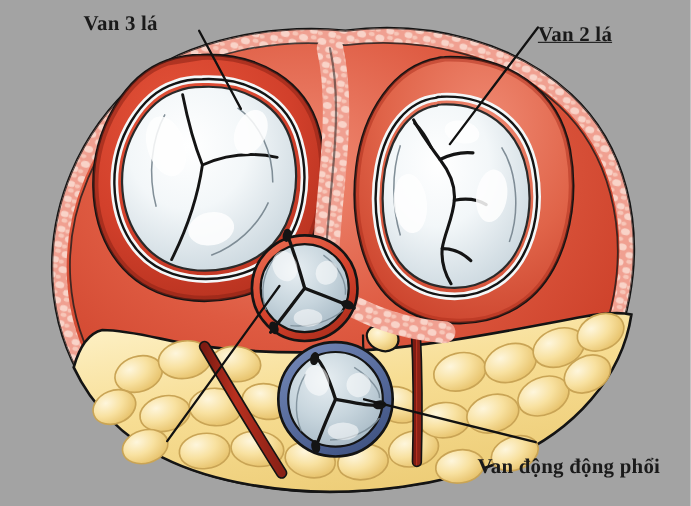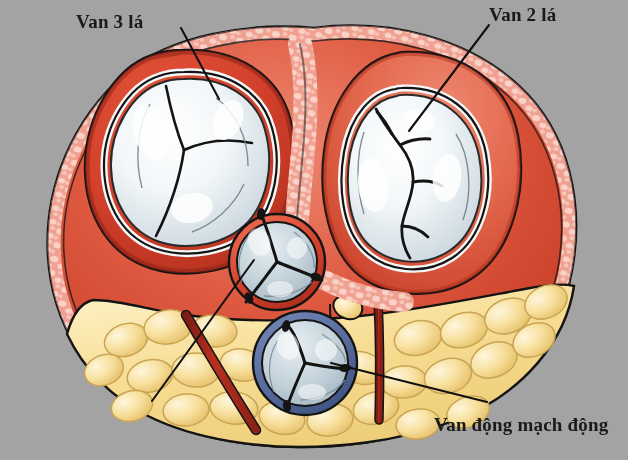--- a/index.html
+++ b/index.html
@@ -25,21 +25,21 @@
   .lbl {
     position: absolute;
     font-family: "Liberation Serif", "DejaVu Serif", serif;
     font-weight: bold;
     font-size: 19px;
     color: #1a1a1a;
     white-space: nowrap;
     letter-spacing: 0.2px;
   }
   #label-tricuspid { left: 76px;  top: 11px; }
-  #label-mitral    { left: 489px; top: 4px; }
+  #label-mitral    { left: 489px; top: 21px; text-decoration: underline; }
   #label-aortic    { left: 4px;   top: 414px; }
   #label-pulmonary { left: 434px; top: 414px; }
 </style>
 </head>
 <body>
 
 <div id="stage">
 
   <svg id="diagram" viewBox="0 0 628 460">
     <defs>
@@ -431,15 +431,15 @@
       <line x1="152" y1="401" x2="254" y2="260"></line>
       <line x1="487" y1="402" x2="331" y2="363"></line>
     </g>
   </svg>
 
   <div class="lbl" id="label-tricuspid">Van 3 lá</div>
 
   <div class="lbl" id="label-mitral">Van 2 lá</div>
 
 
-  <div class="lbl" id="label-pulmonary">Van động mạch động</div>
+  <div class="lbl" id="label-pulmonary">Van động động phổi</div>
 
 </div>
 
 </body></html>

